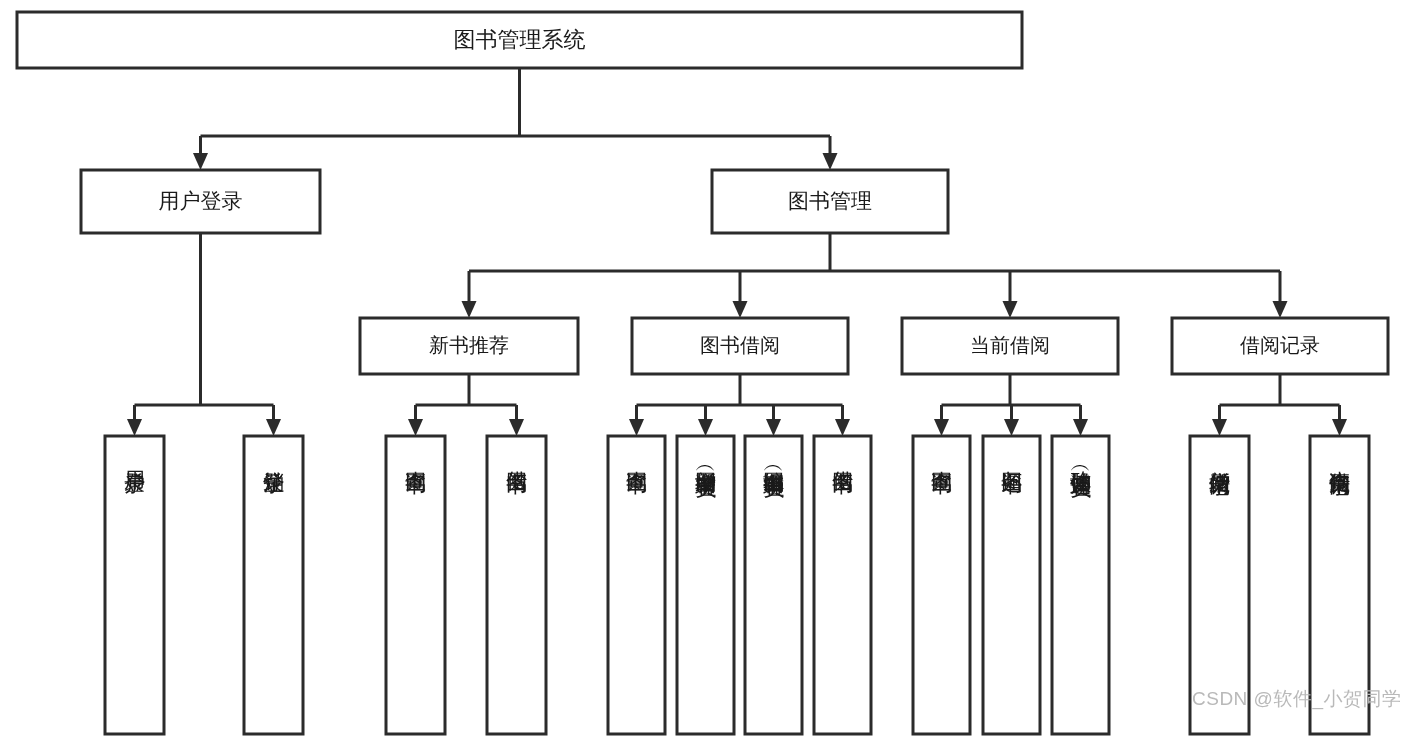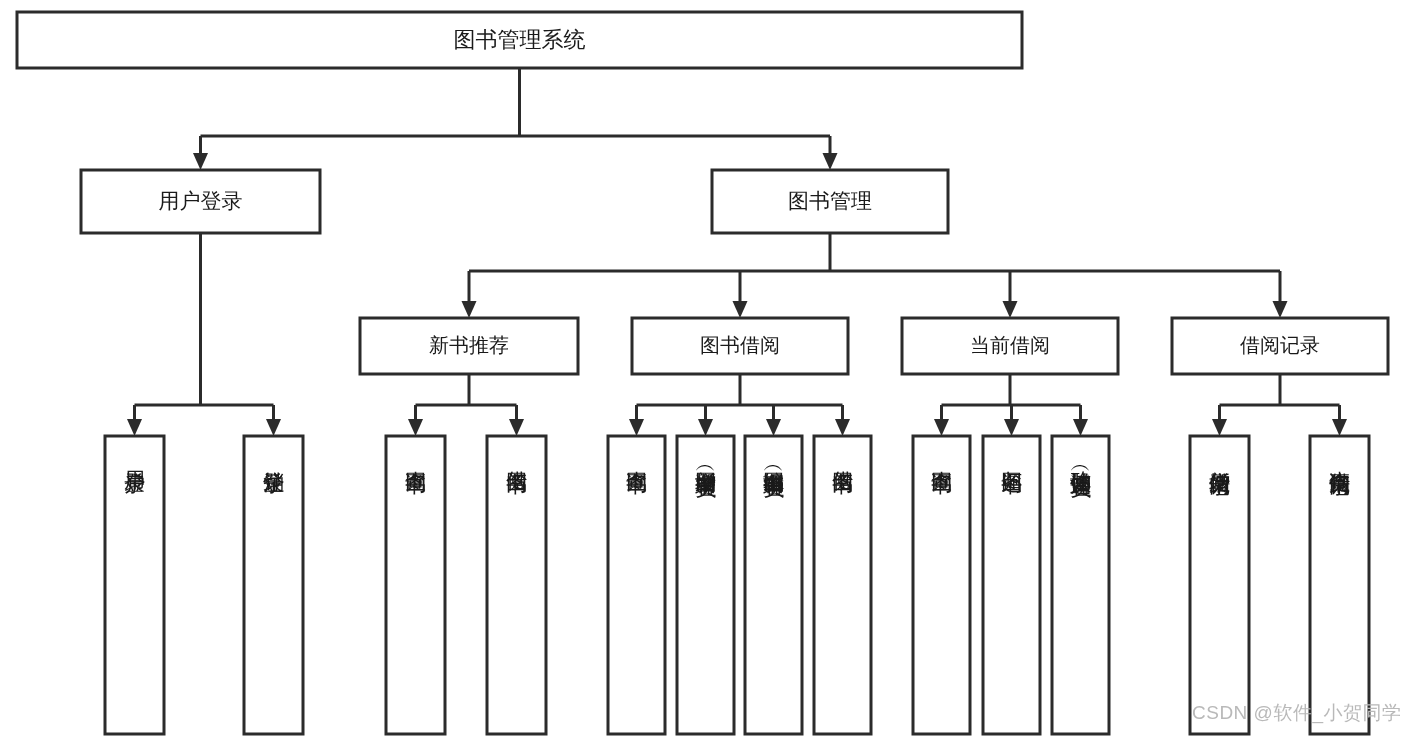--- a/index.html
+++ b/index.html
@@ -211,15 +211,15 @@
         <div class="leaf-label">确认归还（管理员）</div>
       </div>
       <div class="leaf-label-wrap" style="left: 1190px; top: 454px; width: 59px; height: 274px;">
         <div class="leaf-label">新增借阅记录</div>
       </div>
       <div class="leaf-label-wrap" style="left: 1310px; top: 454px; width: 59px; height: 274px;">
         <div class="leaf-label">查询借阅记录</div>
       </div>
     </div>
 
-  <div class="watermark" style="left: 1192px; top: 700px;">CSDN @软件_小贺同学</div>
+  <div class="watermark" style="left: 1192px; top: 686px;">CSDN @软件_小贺同学</div>
 
 </div>
 
 </body></html>

